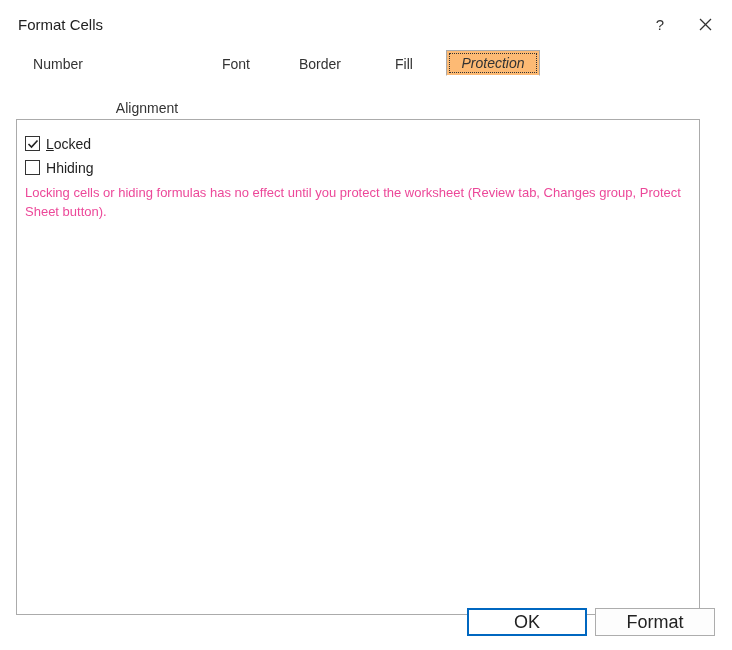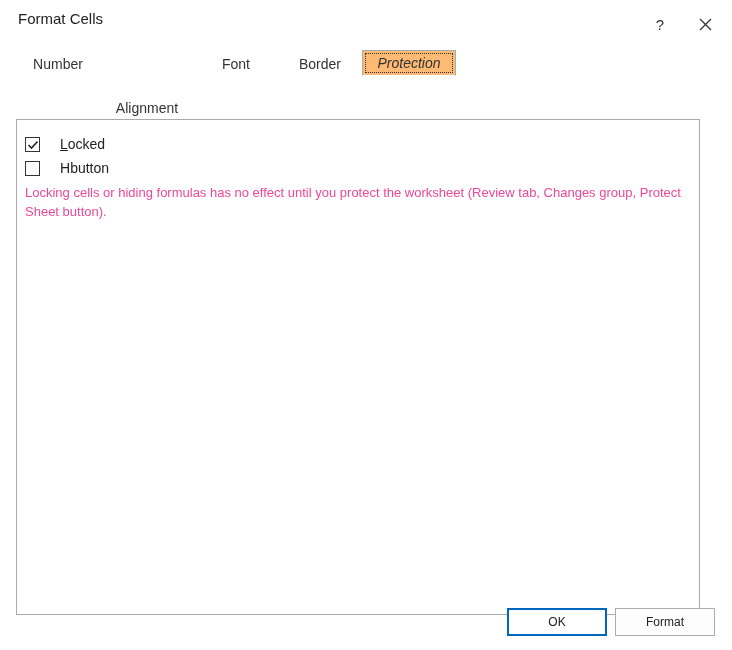--- a/index.html
+++ b/index.html
@@ -11,20 +11,21 @@
     body {
       background: #ffffff;
       width: 732px;
       height: 650px;
       position: relative;
       font-size: 14px;
       color: #1a1a1a;
     }
     .titlebar {
       display: flex;
+      align-items: center;
       padding: 10px 14px 4px 18px;
       height: 42px;
     }
     .titlebar-title {
       flex: 1;
       font-size: 15px;
       color: #222;
     }
     .titlebar-controls {
       display: flex;
@@ -94,23 +95,23 @@
       z-index: 1;
     }
     .tab-content {
       border: 1px solid #ababab;
       border-top: none;
       height: 495px;
       padding: 16px 8px 8px 8px;
     }
     .checkbox-row {
       display: flex;
-      align-items: flex-end;
+      align-items: flex-start;
       margin-bottom: 8px;
-      gap: 20px;
+      gap: 6px;
       font-size: 14px;
       color: #222;
     }
     .checkbox-box {
       width: 15px;
       height: 15px;
       border: 1px solid #333;
       display: inline-flex;
       align-items: center;
       justify-content: center;
@@ -135,23 +136,23 @@
       max-width: 670px;
     }
     .dialog-buttons {
       position: absolute;
       right: 17px;
       bottom: 14px;
       display: flex;
       gap: 8px;
     }
     .btn {
-      width: 100px;
+      width: 120px;
       height: 28px;
-      font-size: 12px;
+      font-size: 18px;
       color: #222;
       background: #fdfdfd;
       border: 1px solid #adadad;
       cursor: pointer;
       display: flex;
       align-items: center;
       justify-content: center;
     }
     .btn.primary {
       border: 1px solid #0067c0;
@@ -176,37 +177,38 @@
   </div>
 </div>
 
 <div class="dialog-body">
   <div class="tabstrip">
     <div class="tab-underline"></div>
     <div class="tab tab-number">Number</div>
     <div class="tab tab-alignment">Alignment</div>
     <div class="tab tab-font">Font</div>
     <div class="tab tab-border">Border</div>
+    <div class="tab tab-fill">Fill</div>
     <div class="tab tab-protection active">Protection</div>
   </div>
 
   <div class="tab-content">
 
     <div class="checkbox-row">
       <span class="checkbox-box">
         <svg viewBox="0 0 12 12">
           <polyline points="1.5,6 4.5,9 10.5,2.5" fill="none" stroke="#222" stroke-width="1.6"></polyline>
         </svg>
       </span>
       <span class="checkbox-label"><span class="mnemonic">L</span><span>ocked</span></span>
     </div>
 
     <div class="checkbox-row">
       <span class="checkbox-box"></span>
-      <span class="checkbox-label"><span>H</span><span>button</span></span>
+      <span class="checkbox-label"><span>H</span><span>hiding</span></span>
     </div>
 
     <div class="info-text">Locking cells or hiding formulas has no effect until you protect the worksheet (Review tab, Changes group, Protect Sheet button).</div>
 
   </div>
 </div>
 
 <div class="dialog-buttons">
   <div class="btn primary">OK</div>
   <div class="btn">Format</div>

